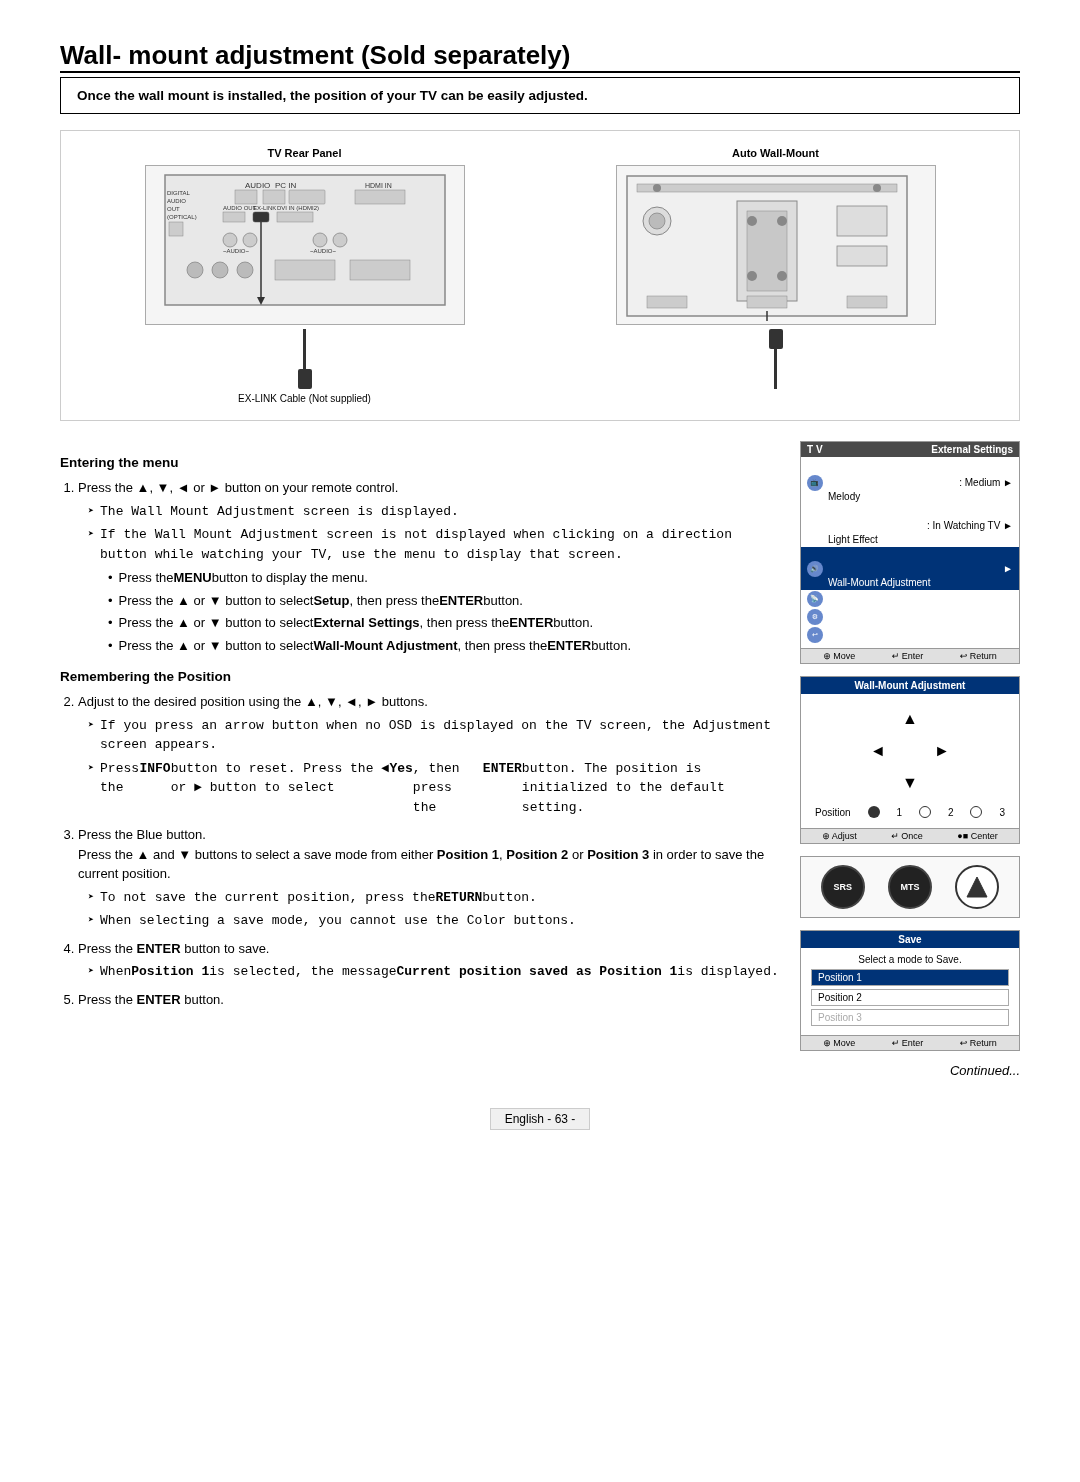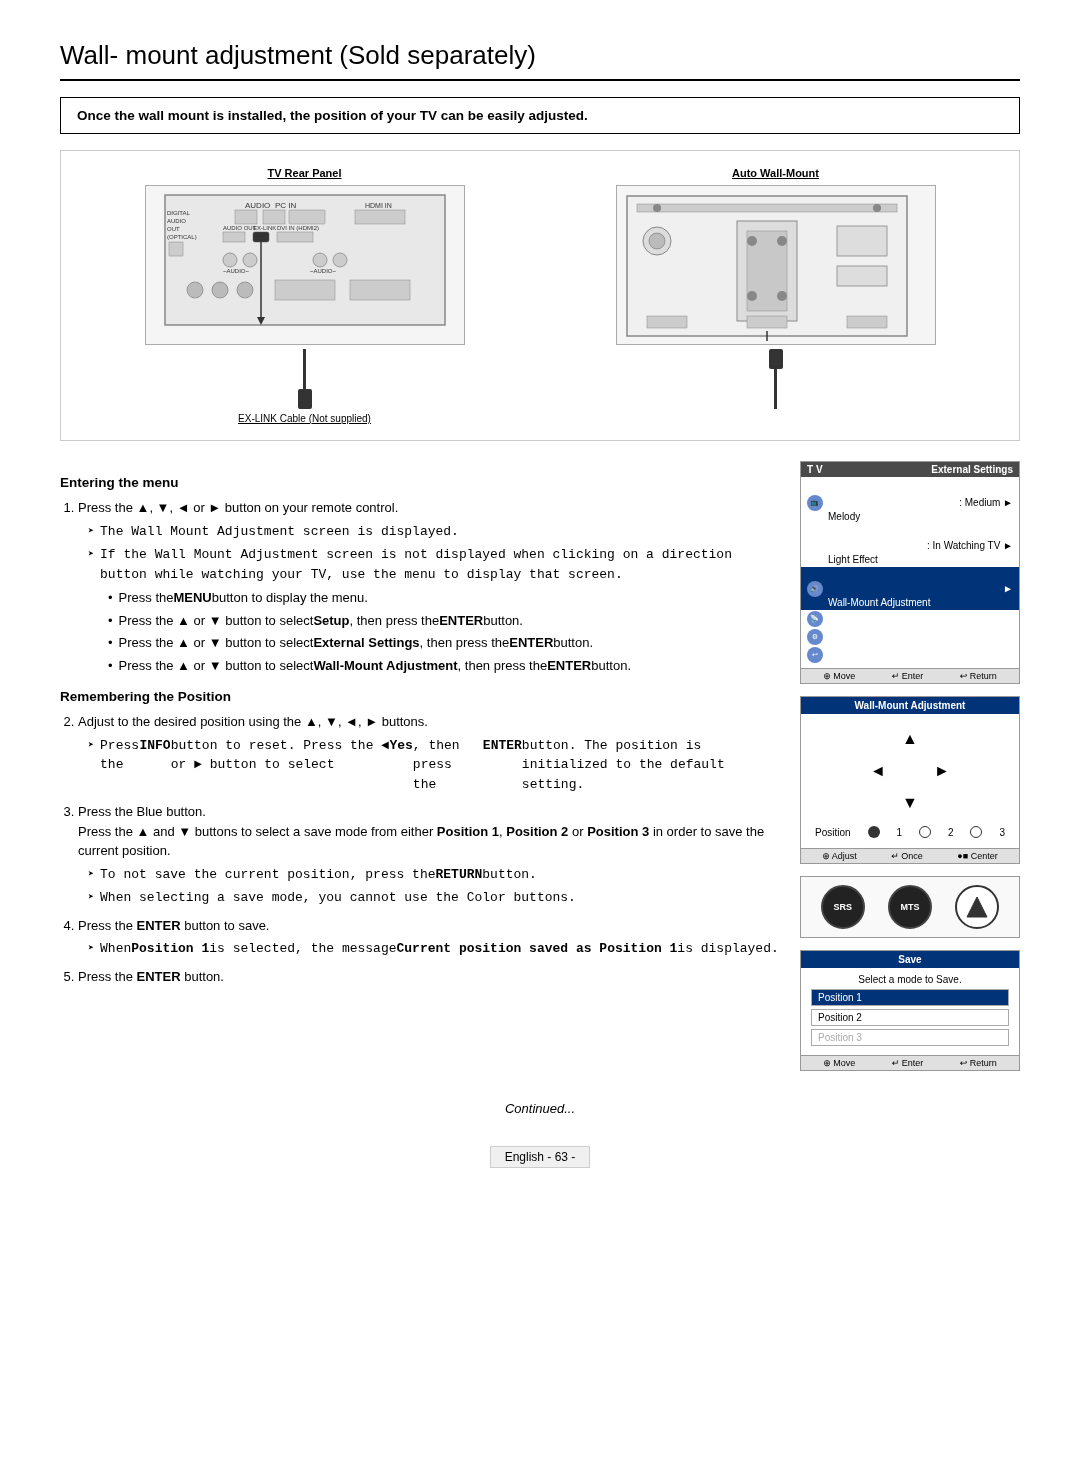--- a/index.html
+++ b/index.html
@@ -9,45 +9,43 @@
       font-size: 13px;
       color: #000;
       width: 1080px;
       min-height: 1482px;
       padding: 40px 60px 40px 60px;
     }
 
     
     .page-title {
       font-size: 26px;
-      font-weight: normal;
+      font-weight: bold;
       border-bottom: 2px solid #000;
-      padding-bottom: 8px;
-      margin-bottom: 16px;
+      margin-bottom: 4px;
     }
 
     
     .intro-box {
       border: 1px solid #000;
       padding: 10px 16px;
       margin-bottom: 16px;
       font-weight: bold;
       font-size: 13.5px;
     }
 
     
     .diagram-box {
       border: 1px solid #ccc;
       padding: 16px;
       margin-bottom: 20px;
       display: flex;
       gap: 20px;
       align-items: flex-start;
       min-height: 200px;
-      text-decoration: underline;
     }
 
     .diagram-label {
       font-size: 11px;
       font-weight: bold;
       margin-bottom: 6px;
       text-align: center;
     }
 
     .diagram-section {
@@ -388,23 +386,23 @@
       background: #e0e0e0;
       display: flex;
       justify-content: space-around;
       padding: 2px 4px;
       font-size: 9px;
       border-top: 1px solid #999;
     }
 
     
     .continued {
-      text-align: center;
+      text-align: right;
       font-style: italic;
-      margin-top: 30px;
+      margin-top: 12px;
       margin-bottom: 10px;
       font-size: 13px;
     }
 
     
     .page-footer {
       text-align: center;
       margin-top: 20px;
       font-size: 12px;
       border: 1px solid #ccc;
@@ -572,20 +570,21 @@
           <div class="dot-bullet">Press the ▲ or ▼ button to select <b>External Settings</b>, then press the <b>ENTER</b> button.</div>
           <div class="dot-bullet">Press the ▲ or ▼ button to select <b>Wall-Mount Adjustment</b>, then press the <b>ENTER</b> button.</div>
         </div>
       </li>
     </ol>
 
     <div class="section-heading">Remembering the Position</div>
     <ol class="main-list" start="2">
       <li>
         <span>Adjust to the desired position using the ▲, ▼, ◄, ► buttons.</span>
+        <div class="arrow-bullet">If you press an arrow button when no OSD is displayed on the TV screen, the Adjustment screen appears.</div>
         <div class="arrow-bullet">Press the <b>INFO</b> button to reset. Press the ◄ or ► button to select <b>Yes</b>, then press the <b>ENTER</b> button. The position is initialized to the default setting.</div>
       </li>
       <li>
         <span>Press the Blue button.</span><br>
         <span>Press the ▲ and ▼ buttons to select a save mode from either <b>Position 1</b>, <b>Position 2</b> or <b>Position 3</b> in order to save the current position.</span>
         <div class="arrow-bullet">To not save the current position, press the <b>RETURN</b> button.</div>
         <div class="arrow-bullet">When selecting a save mode, you cannot use the Color buttons.</div>
       </li>
       <li>
         <span>Press the <b>ENTER</b> button to save.</span>

